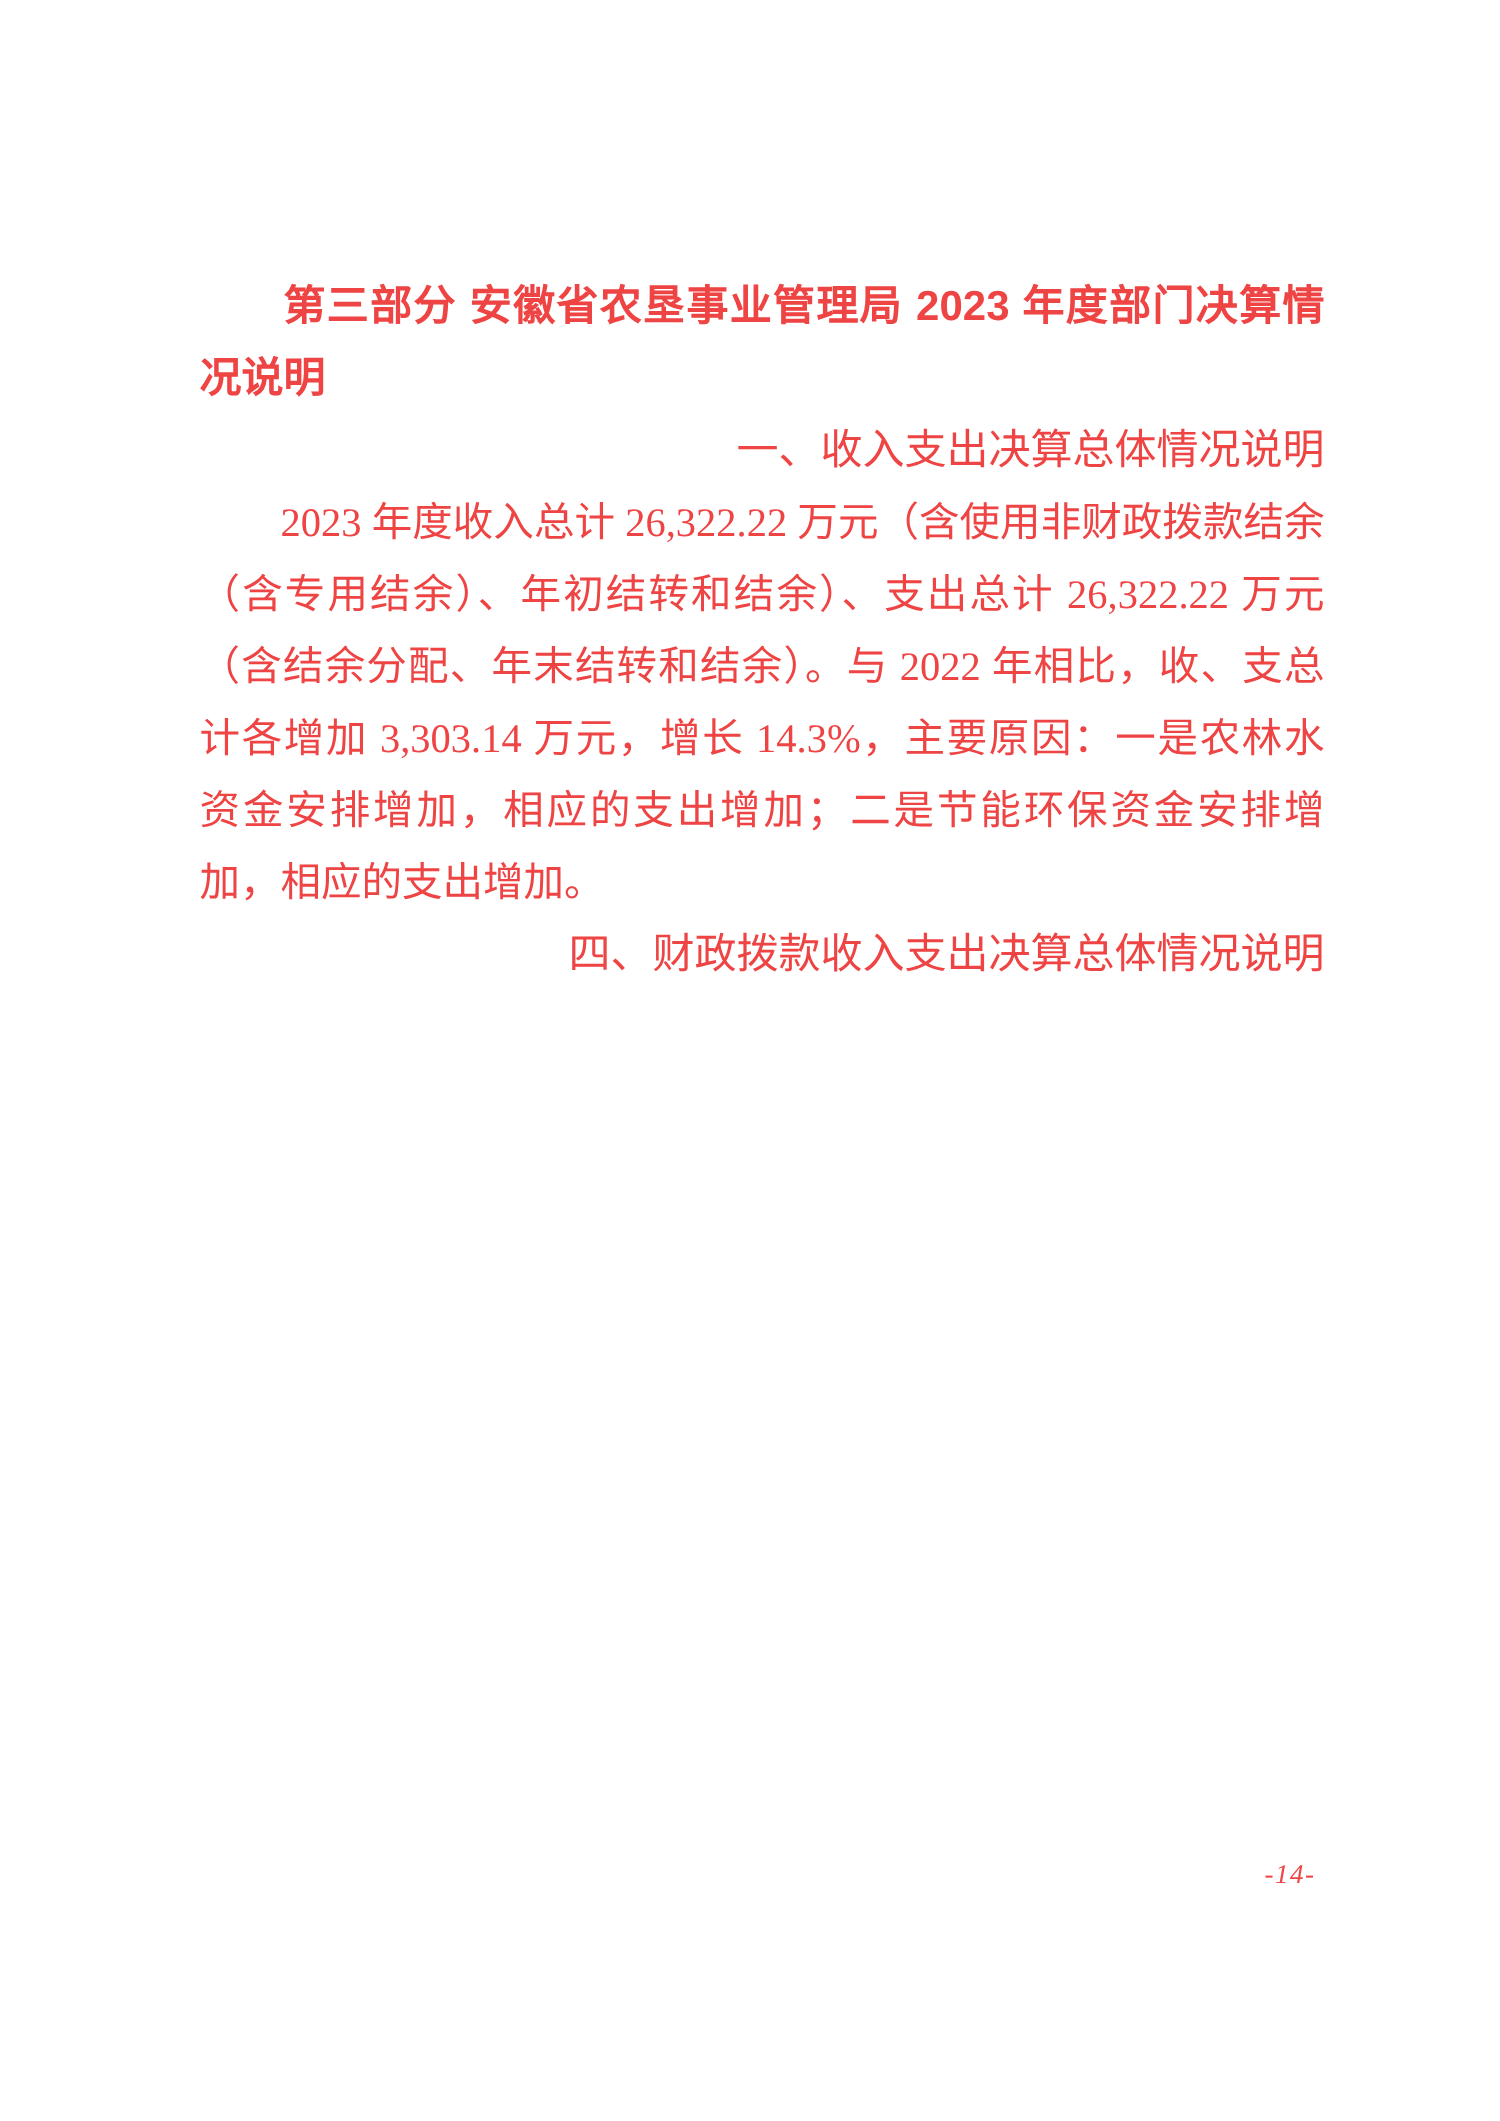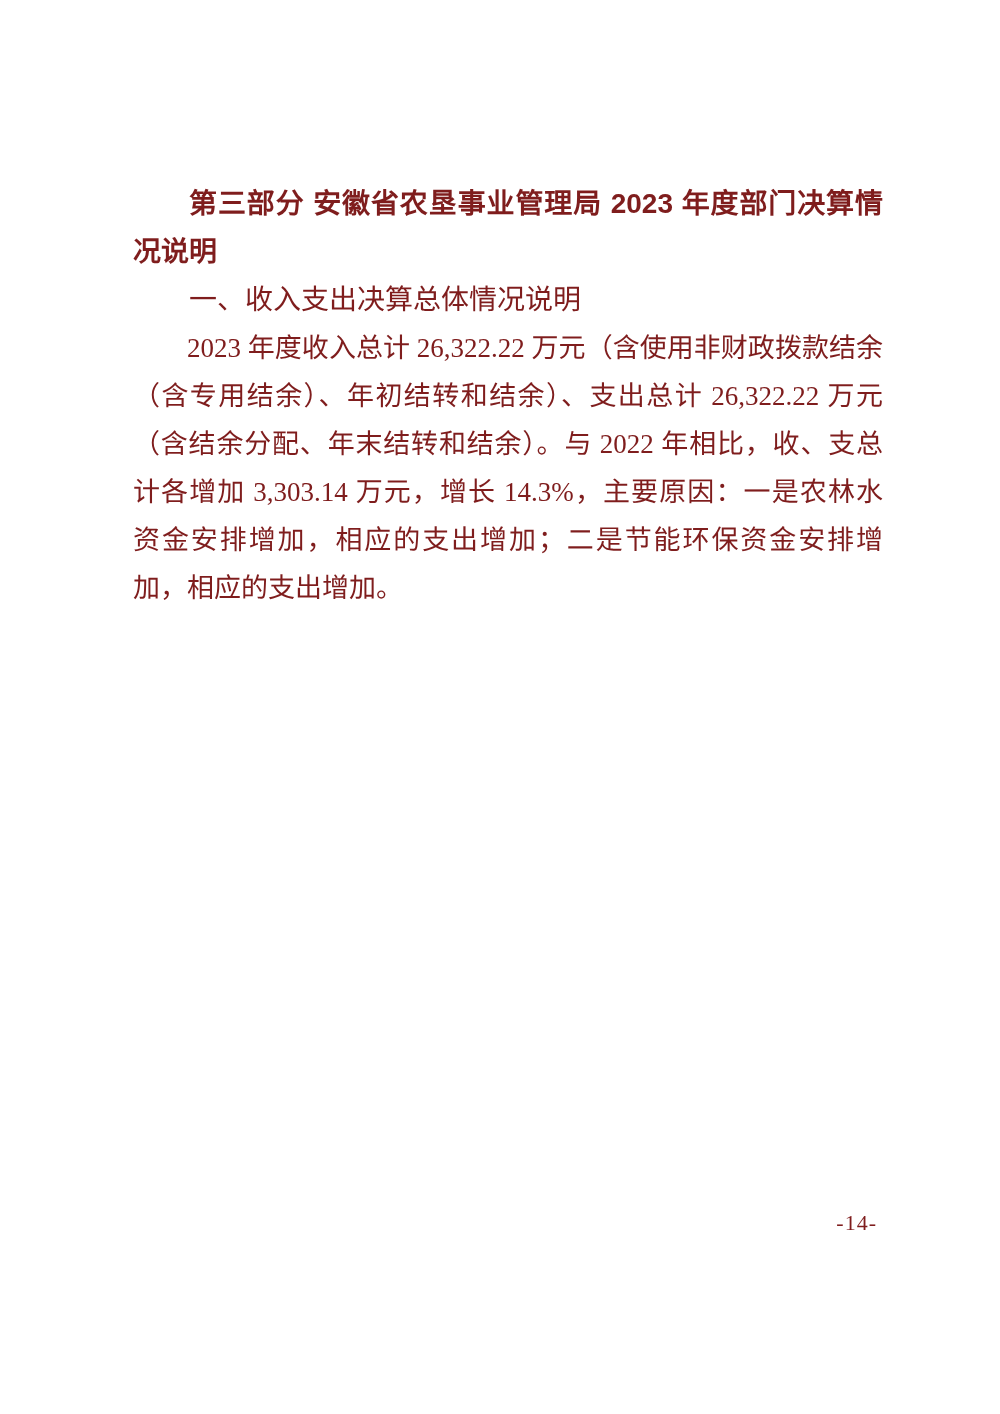--- a/index.html
+++ b/index.html
@@ -6,21 +6,21 @@
     margin: 0;
     padding: 0;
     background: #888;
   }
   .page {
     position: relative;
     width: 1000px;
     height: 1414px;
     margin: 0 auto;
     background: #ffffff;
-    color: #7f1d1d;
+    color: #ef4444;
     font-family: "Liberation Serif", "DejaVu Serif", serif;
     overflow: hidden;
   }
   .content {
     position: absolute;
     left: 133px;
     top: 180px;
     width: 750px;
   }
   .content p,
@@ -36,46 +36,48 @@
     font-weight: bold !important;
     font-size: 28px !important;
     text-indent: 2em;
     text-align: justify;
   }
   .section-heading {
     font-family: "Liberation Sans", "DejaVu Sans", sans-serif;
     font-weight: bold;
     font-size: 28px !important;
     text-indent: 2em;
-    text-align: left;
+    text-align: right;
   }
   .body-para {
     text-indent: 2em;
     text-align: justify;
   }
   .page-number {
     position: absolute;
-    top: 1210px;
+    top: 1236px;
     right: 123px;
-    font-size: 22px;
+    font-size: 18px;
     line-height: 26px;
     letter-spacing: 1px;
     font-family: "Liberation Serif", "DejaVu Serif", serif;
+    font-style: italic;
   }
 </style>
 </head>
 <body>
 
 <div class="page">
   <div class="content">
 
     <p class="doc-title">第三部分 安徽省农垦事业管理局 2023 年度部门决算情况说明</p>
 
     <h2 class="section-heading">一、收入支出决算总体情况说明</h2>
     <p class="body-para">2023 年度收入总计 26,322.22 万元（含使用非财政拨款结余（含专用结余）、年初结转和结余）、支出总计 26,322.22 万元（含结余分配、年末结转和结余）。与 2022 年相比，收、支总计各增加 3,303.14 万元，增长 14.3%，主要原因：一是农林水资金安排增加，相应的支出增加；二是节能环保资金安排增加，相应的支出增加。</p>
 
 
 
+    <h2 class="section-heading">四、财政拨款收入支出决算总体情况说明</h2>
 
   </div>
 
   <div class="page-number">-14-</div>
 </div>
 
 </body></html>

